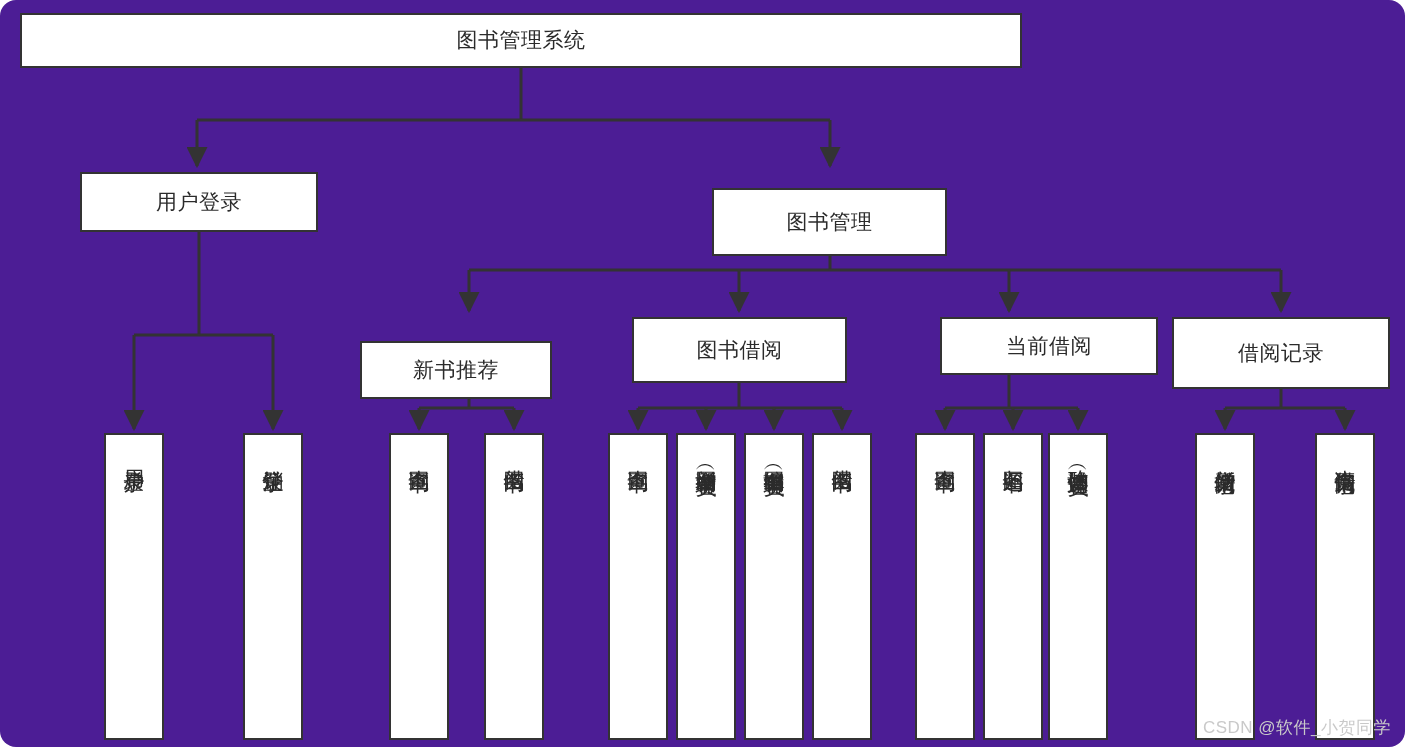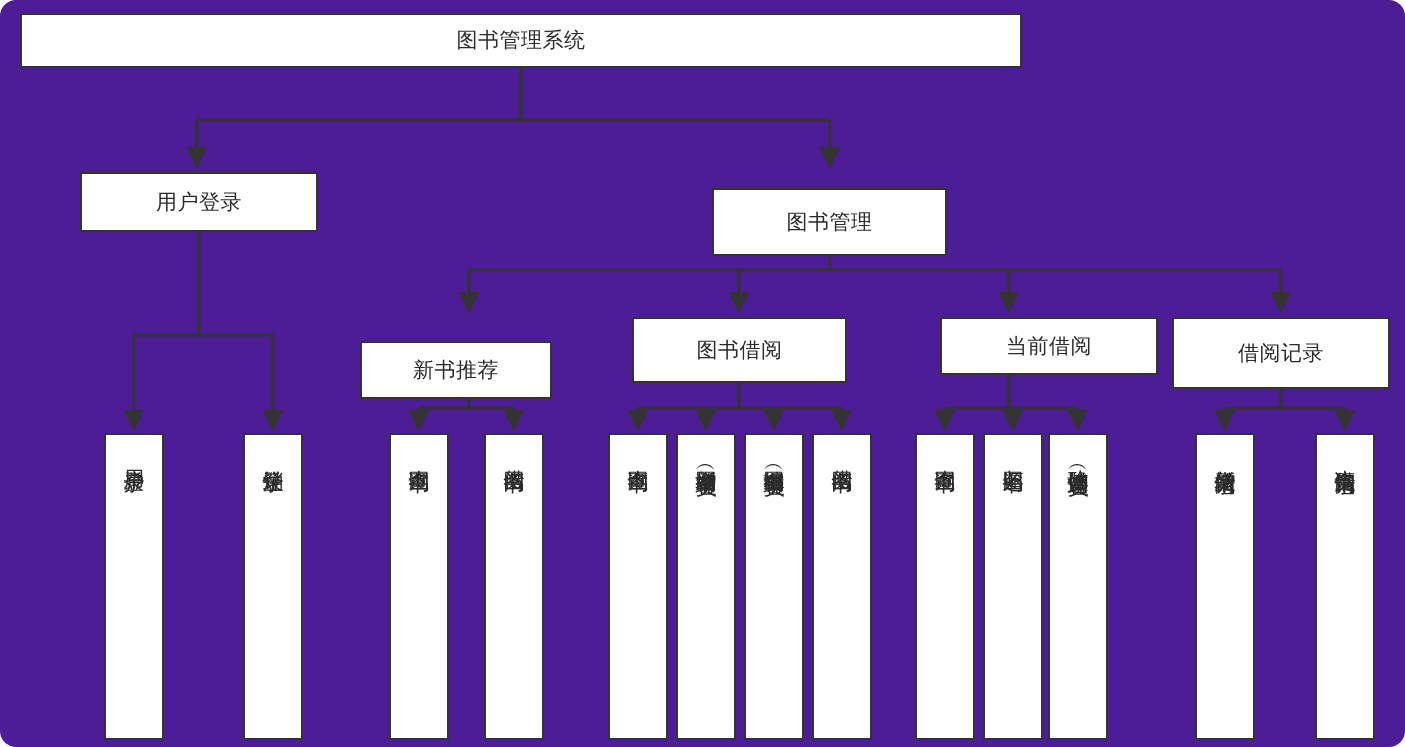--- a/index.html
+++ b/index.html
@@ -185,14 +185,15 @@
     <span class="label">确认归还（管理员）</span>
   </div>
 
   <div class="node leaf" style="left:1195px; top:433px; width:60px; height:307px;">
     <span class="label">新增借阅记录</span>
   </div>
   <div class="node leaf" style="left:1315px; top:433px; width:60px; height:307px;">
     <span class="label">查询借阅记录</span>
   </div>
 
+  <div id="watermark">CSDN @软件_小贺同学</div>
 
 </div>
 
 </body></html>

